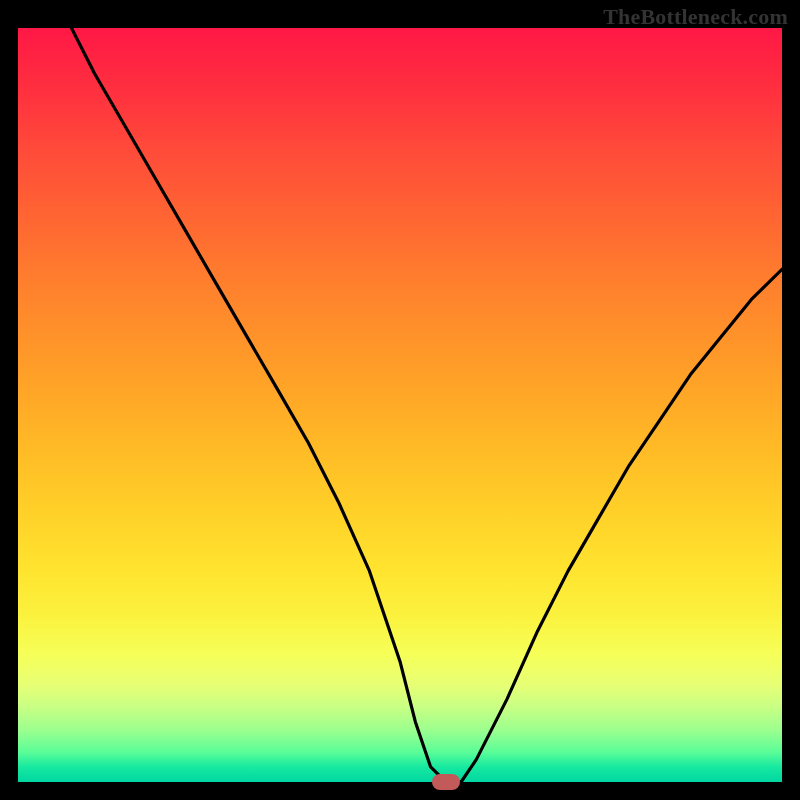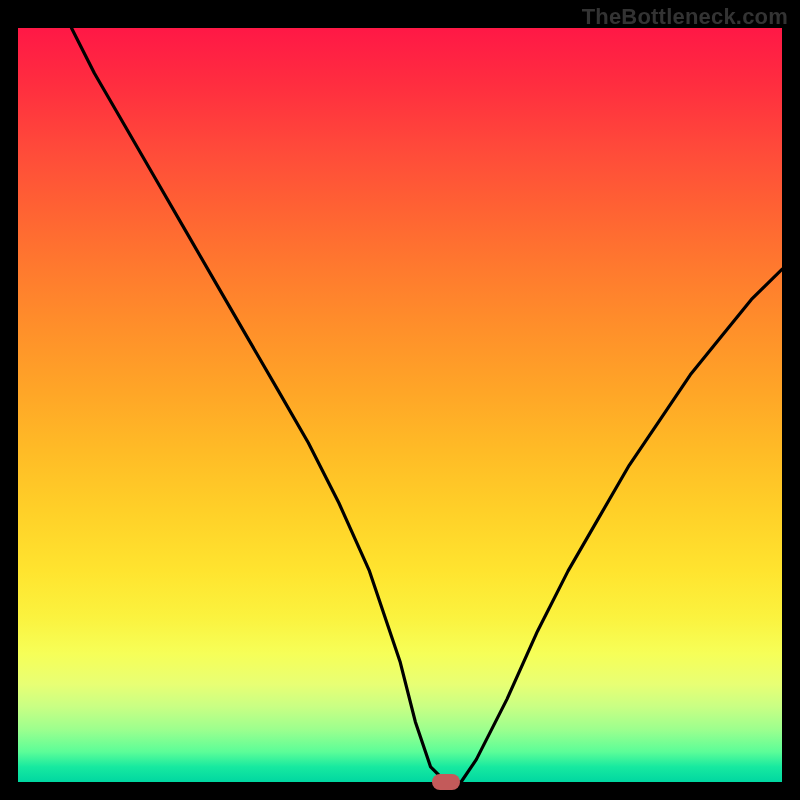--- a/index.html
+++ b/index.html
@@ -9,20 +9,21 @@
     height: 800px;
     background: #000;
     font-family: Arial, Helvetica, sans-serif;
     overflow: hidden;
   }
   .frame {
     position: relative;
     width: 800px;
     height: 591px;
     background: #000;
+    font-family: Liberation Serif, serif;
   }
   .watermark {
     position: absolute;
     top: 4px;
     right: 12px;
     color: #333;
     font-size: 22px;
     font-weight: 600;
     letter-spacing: 0.2px;
     user-select: none;

